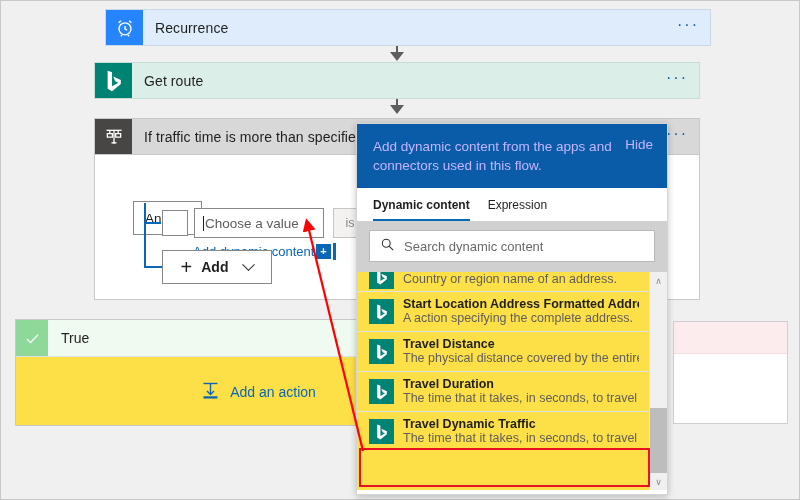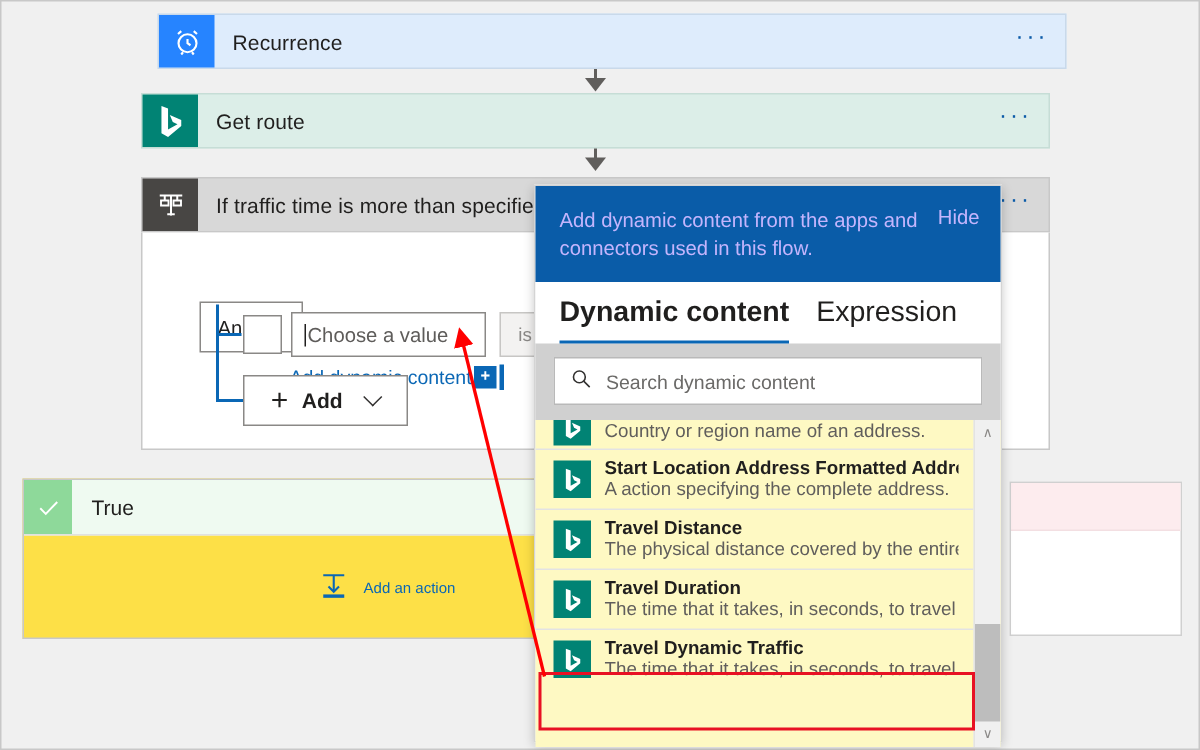--- a/index.html
+++ b/index.html
@@ -70,37 +70,37 @@
     display:flex;align-items:center;justify-content:center;gap:9px;font-size:14px;font-weight:bold;color:#201f1e;
   }
   .plus{font-weight:400;font-size:20px;line-height:1;}
 
   
   #true-card{position:absolute;left:14px;top:318px;width:486px;height:107px;background:#fde047;border:1px solid #c8c8c8;box-sizing:border-box;}
   #true-head{display:flex;align-items:stretch;height:36px;background:#effaf1;border-bottom:1px solid #e1e1e1;}
   #true-ico{width:32px;min-width:32px;background:#8ed99a;display:flex;align-items:center;justify-content:center;}
   #true-label{display:flex;align-items:center;padding-left:13px;font-size:14px;}
   #true-body{height:70px;display:flex;align-items:center;justify-content:center;gap:9px;}
-  #add-action-label{color:#0a67b5;font-size:10px;}
+  #add-action-label{color:#0a67b5;font-size:14px;}
 
   #false-card{position:absolute;left:672px;top:320px;width:115px;height:103px;background:#fff;border:1px solid #d0d0d0;box-sizing:border-box;}
   #false-head{height:31px;background:#fdecee;border-bottom:1px solid #f3dfe2;}
 
   
   #dc-panel{position:absolute;left:355px;top:122px;width:312px;height:372px;background:#fff;border:1px solid #d4d4d4;box-sizing:border-box;box-shadow:0 2px 7px rgba(0,0,0,.22);}
   #dc-banner{background:#0a5ca8;color:#c4b5fd;padding:13px 14px 13px 16px;display:flex;align-items:flex-start;}
   #dc-banner-text{flex:1;font-size:13.5px;line-height:19px;}
   #dc-hide{font-size:13.5px;padding-left:8px;cursor:pointer;}
   #dc-tabs{display:flex;gap:18px;padding:10px 16px 0 16px;background:#fff;}
-  .dc-tab{padding-bottom:7px;font-size:19px;color:#201f1e;text-align:center;}
+  .dc-tab{padding-bottom:7px;font-size:12px;color:#201f1e;text-align:center;}
   .dc-tab.active{font-weight:bold;border-bottom:2.5px solid #0a67b5;}
   #dc-search-wrap{background:#d0d0d0;padding:9px 12px 10px 12px;}
   #dc-search{background:#fff;border:1px solid #b9b9b9;height:32px;display:flex;align-items:center;padding-left:10px;gap:9px;box-sizing:border-box;}
   #dc-search-text{color:#6b6a68;font-size:13px;}
-  #dc-list-wrap{position:relative;height:218px;display:flex;background:#fef9c3;overflow:hidden;}
+  #dc-list-wrap{position:relative;height:218px;display:flex;background:#fde047;overflow:hidden;}
   #dc-list{flex:1;overflow:hidden;position:relative;}
   .dc-item{display:flex;gap:9px;padding:5px 10px 6px 12px;border-bottom:1px solid #e3e3e3;box-sizing:border-box;}
   .dc-item:last-child{border-bottom:none;}
   .dc-ico{width:25px;height:25px;min-width:25px;background:#018374;display:flex;align-items:center;justify-content:center;margin-top:2px;}
   .dc-txt{flex:1;min-width:0;}
   .dc-name{font-size:12.5px;font-weight:bold;color:#201f1e;white-space:nowrap;overflow:hidden;}
   .dc-desc{font-size:12.5px;color:#605e5c;white-space:nowrap;overflow:hidden;}
   .dc-item.clipped{height:20px;overflow:hidden;padding-top:0;padding-bottom:5px;}
   .dc-item.clipped .dc-ico{margin-top:-8px;}
   #dc-scroll{width:17px;background:#f0f0f0;border-left:1px solid #e3e3e3;position:relative;}

